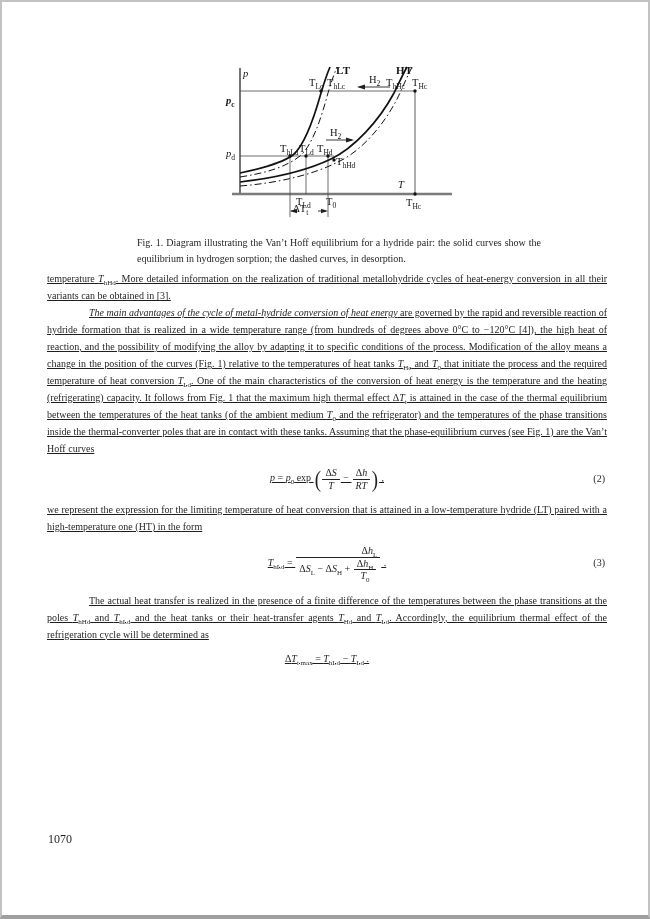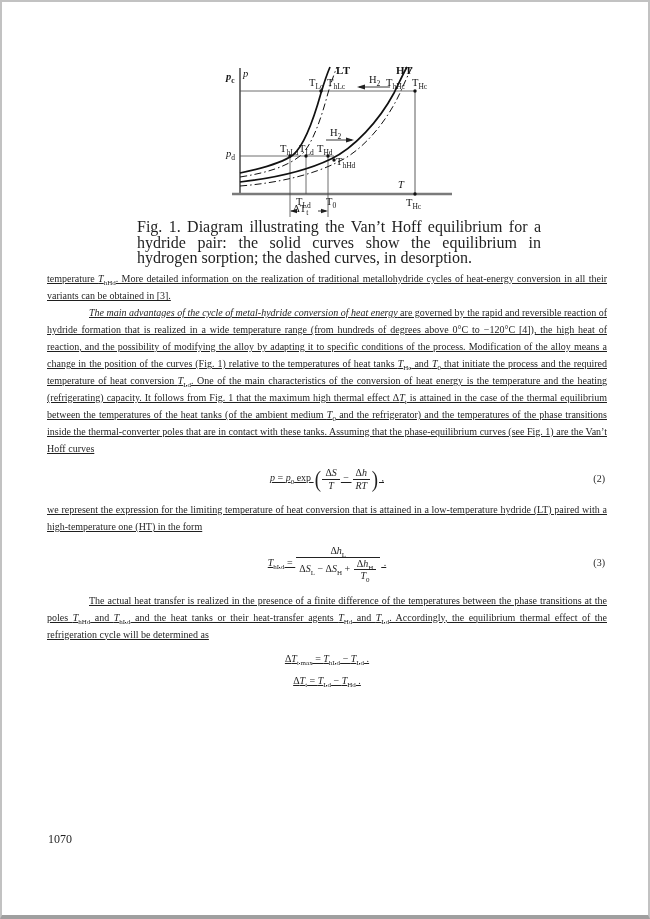--- a/index.html
+++ b/index.html
@@ -9,29 +9,29 @@
     font-family:"Liberation Serif", serif;color:#1f1f1f;overflow:hidden;
   }
   
   .figure{position:absolute;left:228px;top:58px;width:232px;height:168px;}
   .fig-svg{position:absolute;left:0;top:0;}
   .fig-label{position:absolute;font-size:10.5px;line-height:1;white-space:nowrap;color:#141414;}
   .fig-label sub{font-size:7.5px;line-height:0;}
   .fig-label.bold{font-weight:bold;font-size:11px;letter-spacing:.5px;}
   .fig-label .var{font-style:italic;}
   
-  .caption{position:absolute;left:135px;top:217px;width:404px;font-size:16px;line-height:15.7px;text-align:justify;}
+  .caption{position:absolute;left:135px;top:233px;width:404px;font-size:10px;line-height:15.7px;text-align:justify;}
   
   .body-flow{position:absolute;left:45px;top:268px;width:560px;font-size:10px;line-height:17px;text-align:justify;text-decoration:underline;}
   .para{margin:0;}
   .para.indent{text-indent:42px;}
   .eq{position:relative;text-align:center;margin:10px 0;line-height:1.25;text-align:center;}
   .eq-num{position:absolute;right:2px;top:50%;transform:translateY(-50%);}
   .frac{display:inline-block;vertical-align:middle;text-align:center;line-height:1.15;margin:0 1px;}
-  .frac > .num{display:block;padding:0 3px;}
+  .frac > .num{display:block;padding:0 3px;text-align:right;}
   .frac > .den{display:block;border-top:1px solid #222;padding:0 3px;}
   .big{display:inline-block;font-size:235%;line-height:0;vertical-align:middle;font-weight:300;transform:scaleX(.8);}
   sub{font-size:70%;line-height:0;}
   .var{font-style:italic;}
   .page-number{position:absolute;left:46px;top:830px;font-size:12px;}
 </style>
 </head>
 <body>
 
 <div class="page">
@@ -76,21 +76,21 @@
 
       <g stroke="#222" stroke-width="0.9">
         <line x1="66" y1="151" x2="61" y2="151"></line>
         <polygon points="60,151 67,148.8 67,153.2" fill="#222" stroke="none"></polygon>
         <line x1="88" y1="151" x2="96" y2="151"></line>
         <polygon points="98,151 91,148.8 91,153.2" fill="#222" stroke="none"></polygon>
       </g>
     </svg>
     <div>
         <span class="fig-label" style="left: 13px; top: 9px;"><span class="var">p</span></span>
-        <span class="fig-label" style="left: -4px; top: 12px; font-weight: bold;"><span class="var">p</span><sub>c</sub></span>
+        <span class="fig-label" style="left: -4px; top: 36px; font-weight: bold;"><span class="var">p</span><sub>c</sub></span>
         <span class="fig-label" style="left: -4px; top: 89px;"><span class="var">p</span><sub>d</sub></span>
         <span class="fig-label bold" style="left: 106px; top: 5px;">LT</span>
         <span class="fig-label bold" style="left: 166px; top: 5px;">HT</span>
         <span class="fig-label" style="left: 79px; top: 18px;">T<sub>Lc</sub></span>
         <span class="fig-label" style="left: 97px; top: 18px;">T<sub>hLc</sub></span>
         <span class="fig-label" style="left: 139px; top: 15px;">H<sub>2</sub></span>
         <span class="fig-label" style="left: 156px; top: 18px;">T<sub>hHc</sub></span>
         <span class="fig-label" style="left: 182px; top: 18px;">T<sub>Hc</sub></span>
         <span class="fig-label" style="left: 100px; top: 68px;">H<sub>2</sub></span>
         <span class="fig-label" style="left: 50px; top: 84px;">T<sub>hLd</sub></span>
@@ -108,18 +108,17 @@
   <div class="caption">Fig. 1. Diagram illustrating the Van’t Hoff equilibrium for a hydride pair: the solid curves show the equilibrium in hydrogen sorption; the dashed curves, in desorption.</div>
 
   <div class="body-flow">
       <div class="para">temperature <span class="var">T</span><sub>hHd</sub>. More detailed information on the realization of traditional metallohydride cycles of heat-energy conversion in all their variants can be obtained in [3].</div>
       <div class="para indent"><i>The main advantages of the cycle of metal-hydride conversion of heat energy</i> are governed by the rapid and reversible reaction of hydride formation that is realized in a wide temperature range (from hundreds of degrees above 0°C to −120°C [4]), the high heat of reaction, and the possibility of modifying the alloy by adapting it to specific conditions of the process. Modification of the alloy means a change in the position of the curves (Fig. 1) relative to the temperatures of heat tanks <span class="var">T</span><sub>Hc</sub> and <span class="var">T</span><sub>0</sub> that initiate the process and the required temperature of heat conversion <span class="var">T</span><sub>Ld</sub>. One of the main characteristics of the conversion of heat energy is the temperature and the heating (refrigerating) capacity. It follows from Fig. 1 that the maximum high thermal effect Δ<span class="var">T</span><sub>t</sub> is attained in the case of the thermal equilibrium between the temperatures of the heat tanks (of the ambient medium <span class="var">T</span><sub>0</sub> and the refrigerator) and the temperatures of the phase transitions inside the thermal-converter poles that are in contact with these tanks. Assuming that the phase-equilibrium curves (see Fig. 1) are the Van’t Hoff curves</div>
       <div class="eq"><span><span class="var">p</span> = <span class="var">p</span><sub>0</sub> exp <span class="big">(</span><span class="frac"><span class="num">Δ<span class="var">S</span></span><span class="den"><span class="var">T</span></span></span> − <span class="frac"><span class="num">Δ<span class="var">h</span></span><span class="den"><span class="var">RT</span></span></span><span class="big">)</span> ,</span><span class="eq-num">(2)</span></div>
       <div class="para">we represent the expression for the limiting temperature of heat conversion that is attained in a low-temperature hydride (LT) paired with a high-temperature one (HT) in the form</div>
       <div class="eq"><span><span class="var">T</span><sub>hLd</sub> = <span class="frac"><span class="num">Δ<span class="var">h</span><sub>L</sub></span><span class="den">Δ<span class="var">S</span><sub>L</sub> − Δ<span class="var">S</span><sub>H</sub> + <span class="frac"><span class="num">Δ<span class="var">h</span><sub>H</sub></span><span class="den"><span class="var">T</span><sub>0</sub></span></span></span></span> .</span><span class="eq-num">(3)</span></div>
       <div class="para indent">The actual heat transfer is realized in the presence of a finite difference of the temperatures between the phase transitions at the poles <span class="var">T</span><sub>hHd</sub> and <span class="var">T</span><sub>hLd</sub> and the heat tanks or their heat-transfer agents <span class="var">T</span><sub>Hd</sub> and <span class="var">T</span><sub>Ld</sub>. Accordingly, the equilibrium thermal effect of the refrigeration cycle will be determined as</div>
       <div class="eq"><span>Δ<span class="var">T</span><sub>t max</sub> = <span class="var">T</span><sub>hLd</sub> − <span class="var">T</span><sub>Ld</sub> .</span></div>
-      <div class="eq"><span>Δ<span class="var">T</span><sub>t</sub> = <span class="var">T</span><sub>Ld</sub> − <span class="var">T</span><sub>Hd</sub> .</span></div>
     </div>
 
   <div class="page-number">1070</div>
 
 </div>
 
 </body></html>

